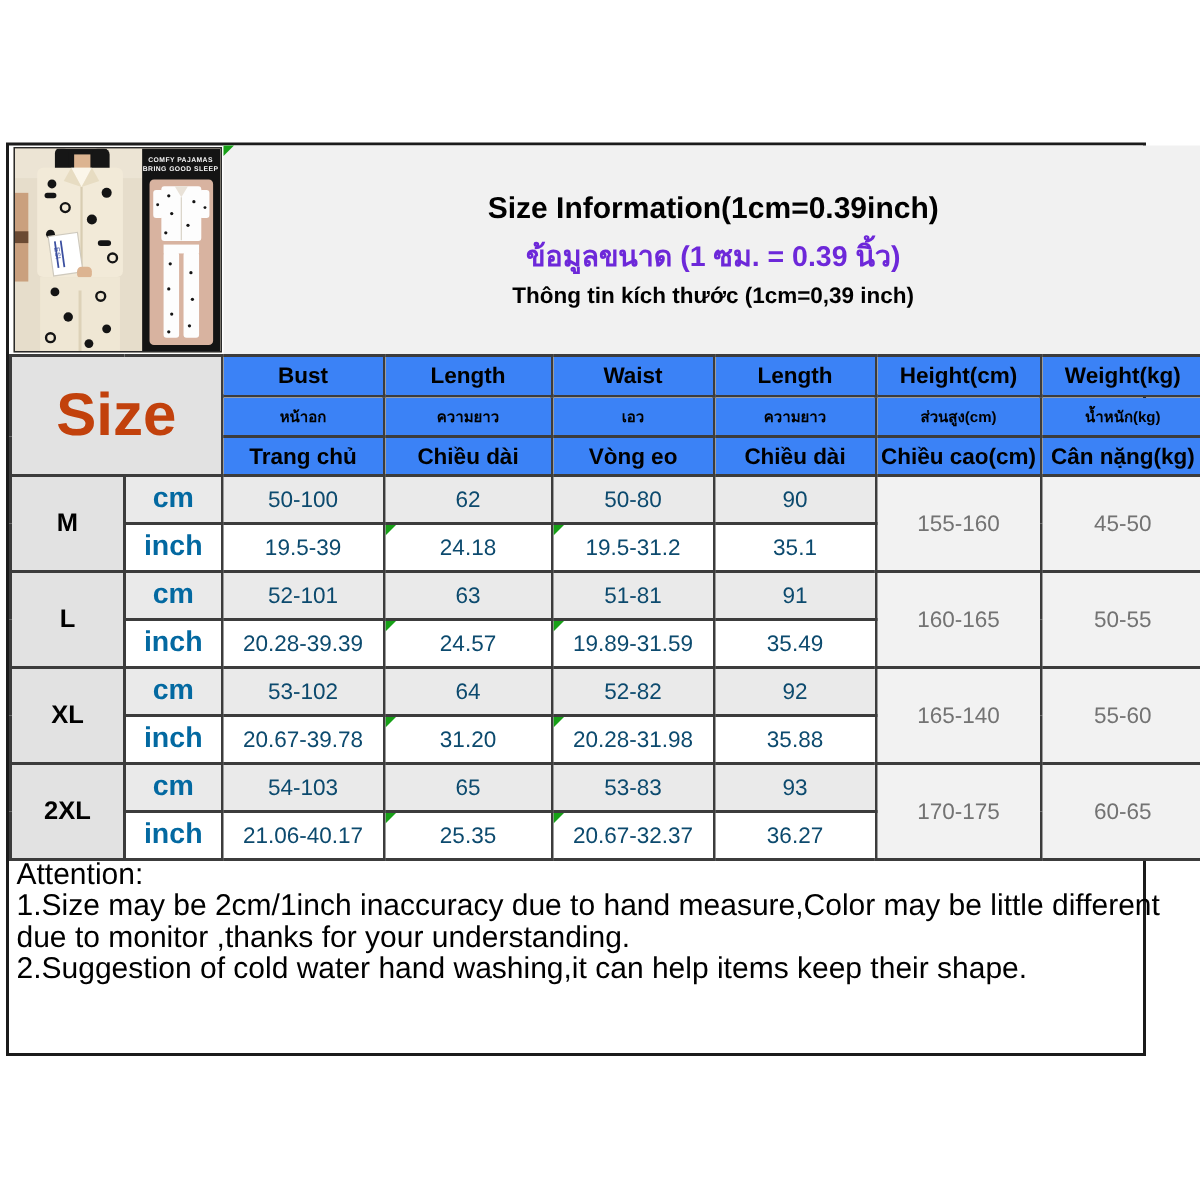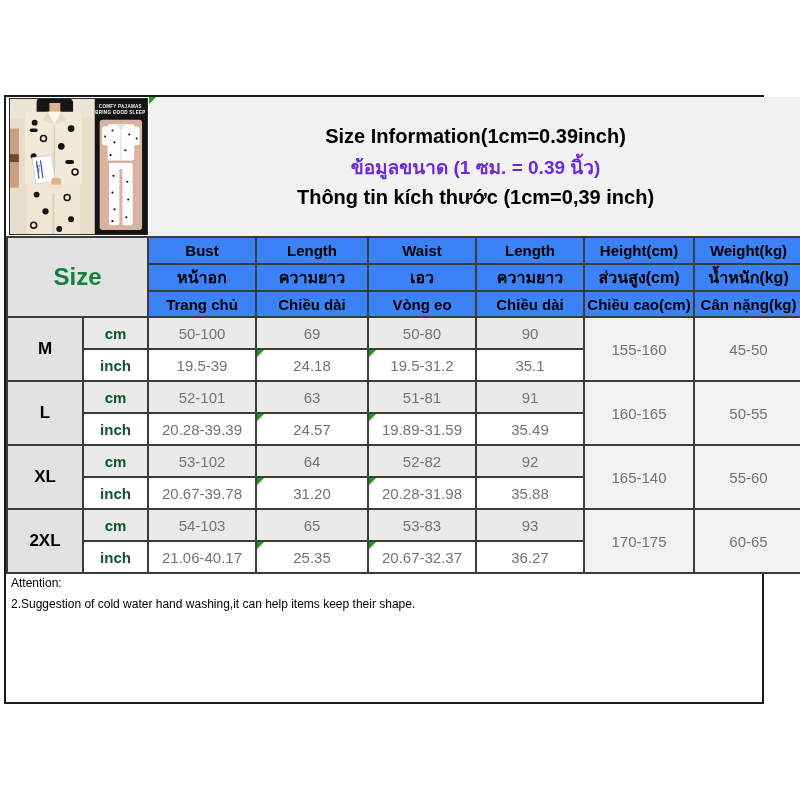--- a/index.html
+++ b/index.html
@@ -22,21 +22,21 @@
 
   
   .title-block {
     position:absolute; left:143px; top:0; width:653px; height:139px;
     background:#f1f1f1;
     display:flex; flex-direction:column; justify-content:center; align-items:center;
     gap:4px;
   }
   .title-line-en { font-size:20px; font-weight:bold; color:#000; }
   .title-line-th { font-size:19px; font-weight:bold; color:#6d28d9; }
-  .title-line-vi { font-size:20px; font-weight:bold; color:#000; }
+  .title-line-vi { font-size:15px; font-weight:bold; color:#000; }
 
   .flag {
     position:absolute; top:0; left:0; width:0; height:0;
     border-top:7px solid #17a017; border-right:7px solid transparent;
     pointer-events:none;
   }
   .title-block .flag { top:0; left:0; }
 
   
   table.size-table {
@@ -46,35 +46,35 @@
   table.size-table th, table.size-table td {
     border:2px solid #3c3c3c; text-align:center; vertical-align:middle;
     padding:0; position:relative; overflow:hidden; white-space:nowrap;
   }
   tr.hdr-en  { height:27px; }
   tr.hdr-th  { height:27px; }
   tr.hdr-vi  { height:26px; }
   tr.cm-row, tr.inch-row { height:32px; }
 
   .hdr-cell { background:#3b82f6; font-weight:bold; font-size:15px; color:#000; }
-  tr.hdr-th .hdr-cell { font-size:16px; }
+  tr.hdr-th .hdr-cell { font-size:10px; }
   .size-head {
-    background:#e2e2e2; font-size:24px; font-weight:bold; color:#15803d;
+    background:#e2e2e2; font-size:40px; font-weight:bold; color:#c2410c;
   }
   .size-col { background:#e2e2e2; font-size:17px; font-weight:bold; color:#000; }
-  .unit { font-weight:bold; font-size:15px; color:#14532d; }
+  .unit { font-weight:bold; font-size:19px; color:#0369a1; }
   td.cm-bg   { background:#eaeaea; }
   td.inch-bg { background:#ffffff; }
-  td.data { font-size:15px; font-weight:normal; color:#737373; }
+  td.data { font-size:15px; font-weight:normal; color:#0c4a6e; }
   td.merged { background:#f2f2f2; font-size:15px; color:#737373; }
 
   
   .attention {
     position:absolute; left:5px; top:476px; width:782px;
-    font-size:12px; line-height:21px; color:#000; text-align:left;
+    font-size:20px; line-height:21px; color:#000; text-align:left;
   }
 </style>
 </head>
 <body>
 
 <div class="sheet">
   <div class="content-frame">
 
     <div class="product-image">
       <svg viewBox="0 0 139 137" preserveAspectRatio="none">
@@ -198,21 +198,21 @@
         <th class="hdr-cell">Vòng eo</th>
         <th class="hdr-cell">Chiều dài</th>
         <th class="hdr-cell">Chiều cao(cm)</th>
         <th class="hdr-cell">Cân nặng(kg)</th>
       </tr>
 
       <tr class="cm-row">
         <th class="size-col" rowspan="2">M</th>
         <td class="unit cm-bg">cm</td>
         <td class="data cm-bg">50-100</td>
-        <td class="data cm-bg">69</td>
+        <td class="data cm-bg">62</td>
         <td class="data cm-bg">50-80</td>
         <td class="data cm-bg">90</td>
         <td class="data merged" rowspan="2">155-160</td>
         <td class="data merged" rowspan="2">45-50</td>
       </tr>
       <tr class="inch-row">
         <td class="unit inch-bg">inch</td>
         <td class="data inch-bg">19.5-39</td>
         <td class="data inch-bg"><span class="flag"></span><span>24.18</span></td>
         <td class="data inch-bg"><span class="flag"></span><span>19.5-31.2</span></td>
@@ -270,17 +270,18 @@
         <td class="data inch-bg">21.06-40.17</td>
         <td class="data inch-bg"><span class="flag"></span><span>25.35</span></td>
         <td class="data inch-bg"><span class="flag"></span><span>20.67-32.37</span></td>
         <td class="data inch-bg">36.27</td>
       </tr>
     </tbody>
       </table>
 
     <div class="attention">
       <div>Attention:</div>
+      <div>1.Size may be 2cm/1inch inaccuracy due to hand measure,Color may be little different due to monitor ,thanks for your understanding.</div>
       <div>2.Suggestion of cold water hand washing,it can help items keep their shape.</div>
     </div>
 
   </div>
 </div>
 
 </body></html>

